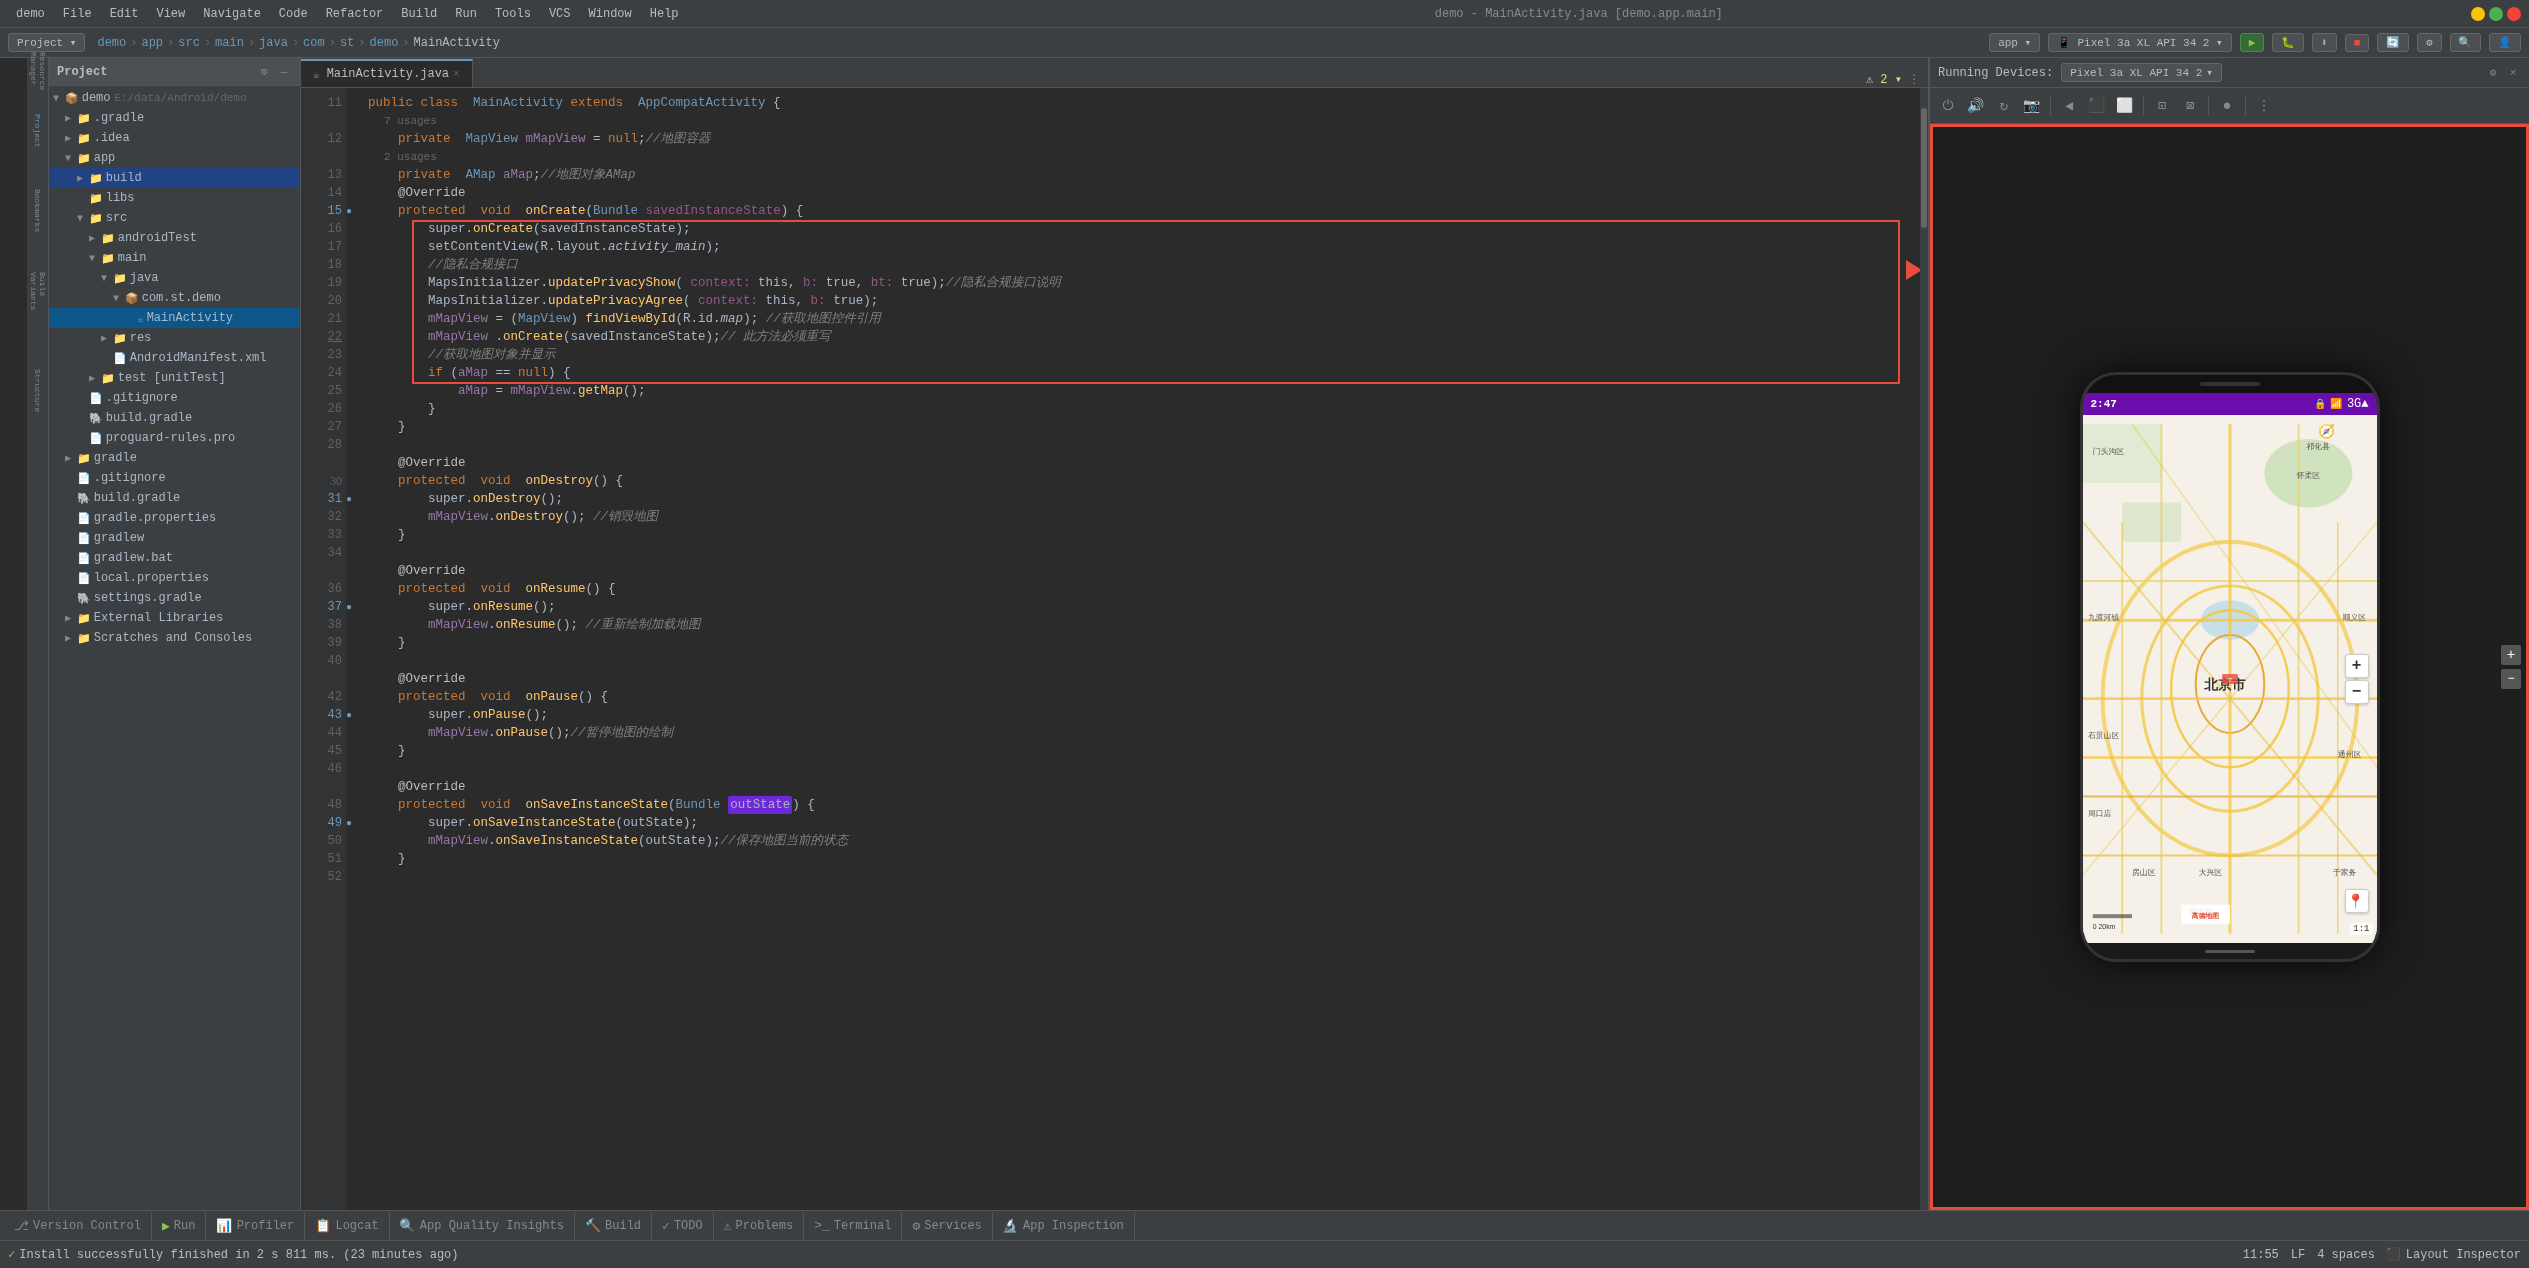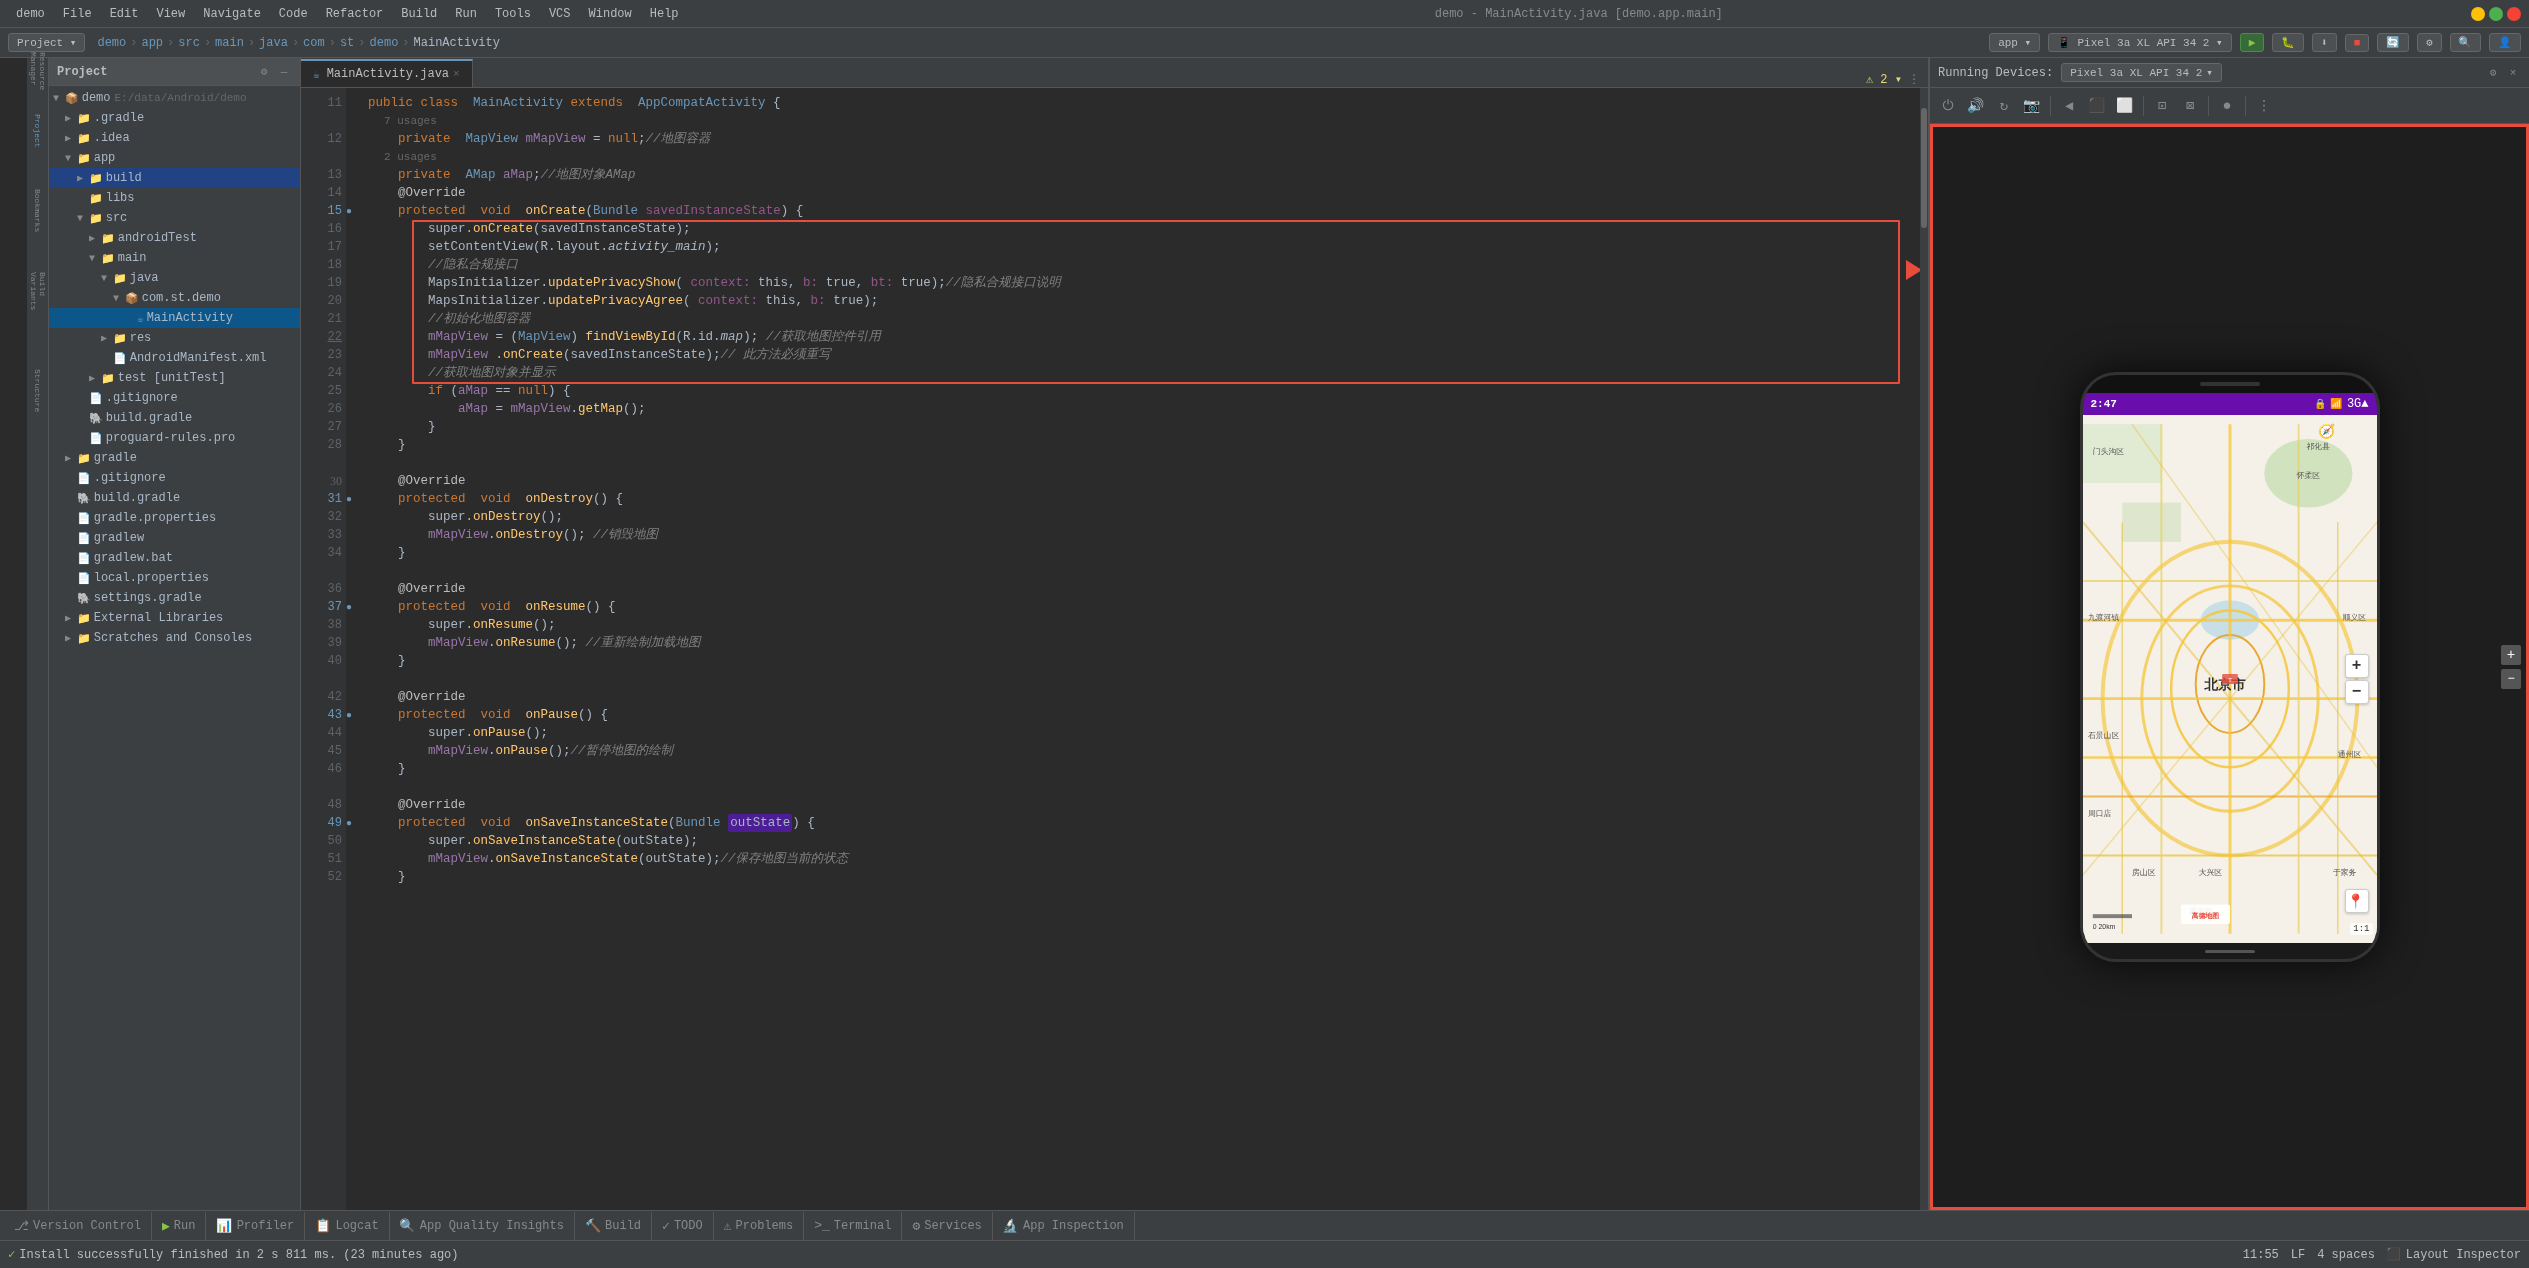--- a/index.html
+++ b/index.html
@@ -853,23 +853,20 @@
         </div>
 
         <div class="code-line">
           <span class="plain">        MapsInitializer.</span><span class="method">updatePrivacyShow</span><span class="plain">( </span><span class="param">context:</span><span class="plain"> this, </span><span class="param">b:</span><span class="plain"> true, </span><span class="param">bt:</span><span class="plain"> true);</span><span class="comment">//隐私合规接口说明</span>
         </div>
 
         <div class="code-line">
           <span class="plain">        MapsInitializer.</span><span class="method">updatePrivacyAgree</span><span class="plain">( </span><span class="param">context:</span><span class="plain"> this, </span><span class="param">b:</span><span class="plain"> true);</span>
         </div>
 
-        <div class="code-line">
-          <span class="comment">        //初始化地图容器</span>
-        </div>
 
         <div class="code-line">
           <span class="plain">        </span><span class="field">mMapView</span><span class="plain"> = (</span><span class="type">MapView</span><span class="plain">) </span><span class="method">findViewById</span><span class="plain">(R.id.</span><span class="plain" style="font-style:italic;">map</span><span class="plain">); </span><span class="comment">//获取地图控件引用</span>
         </div>
 
         <div class="code-line">
           <span class="plain">        </span><span class="field">mMapView </span><span class="plain">.</span><span class="method">onCreate</span><span class="plain">(savedInstanceState);</span><span class="comment">// 此方法必须重写</span>
         </div>
 
         <div class="code-line">
@@ -958,21 +955,21 @@
           <span class="plain">    }</span>
         </div>
 
         <div class="code-line">&nbsp;</div>
 
         <div class="code-line">
           <span class="plain">    </span><span class="ann">@Override</span>
         </div>
 
         <div class="code-line">
-          <span class="plain">    </span><span class="kw">protected </span><span class="kw"> void </span><span class="method"> onSaveInstanceState</span><span class="plain">(</span><span class="type">Bundle</span><span class="plain"> </span><span class="plain" style="background:#4c1d95; border-radius:2px; padding:0 2px;">outState</span><span class="plain">) {</span>
+          <span class="plain">    </span><span class="kw">protected </span><span class="kw"> void </span><span class="method"> onSaveInstanceState</span><span class="plain">(</span><span class="type">Bundle</span><span class="plain"> </span><span class="plain" style="background:#6d28d9; border-radius:2px; padding:0 2px;">outState</span><span class="plain">) {</span>
         </div>
 
         <div class="code-line">
           <span class="plain">        super.</span><span class="method">onSaveInstanceState</span><span class="plain">(outState);</span>
         </div>
 
         <div class="code-line">
           <span class="plain">        </span><span class="field">mMapView</span><span class="plain">.</span><span class="method">onSaveInstanceState</span><span class="plain">(outState);</span><span class="comment">//保存地图当前的状态</span>
         </div>
 

